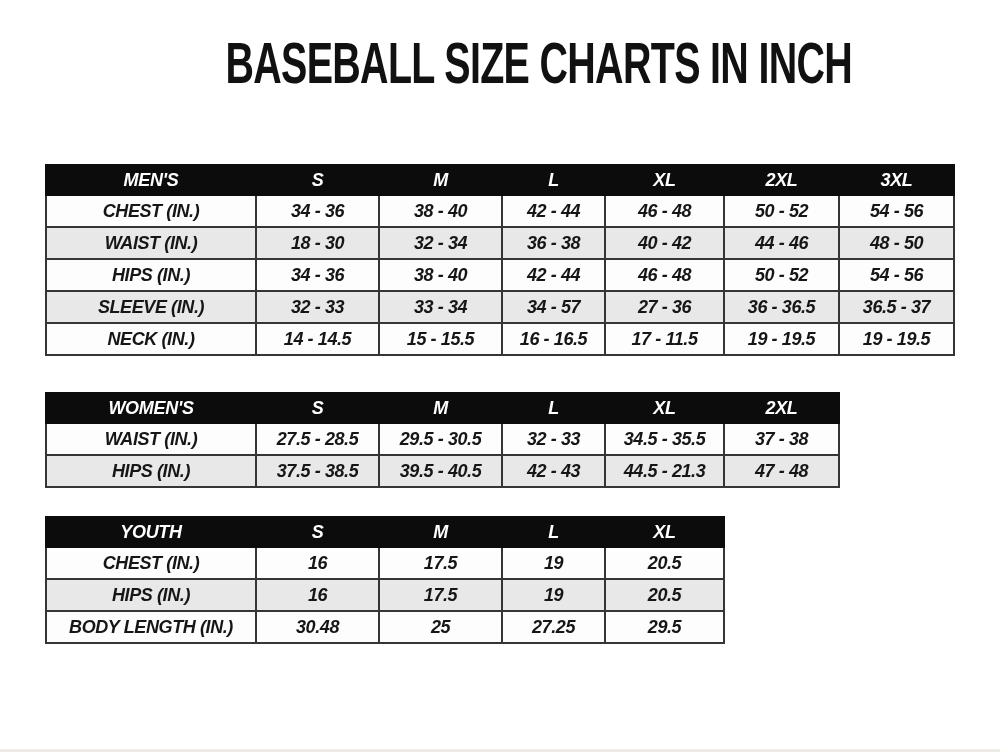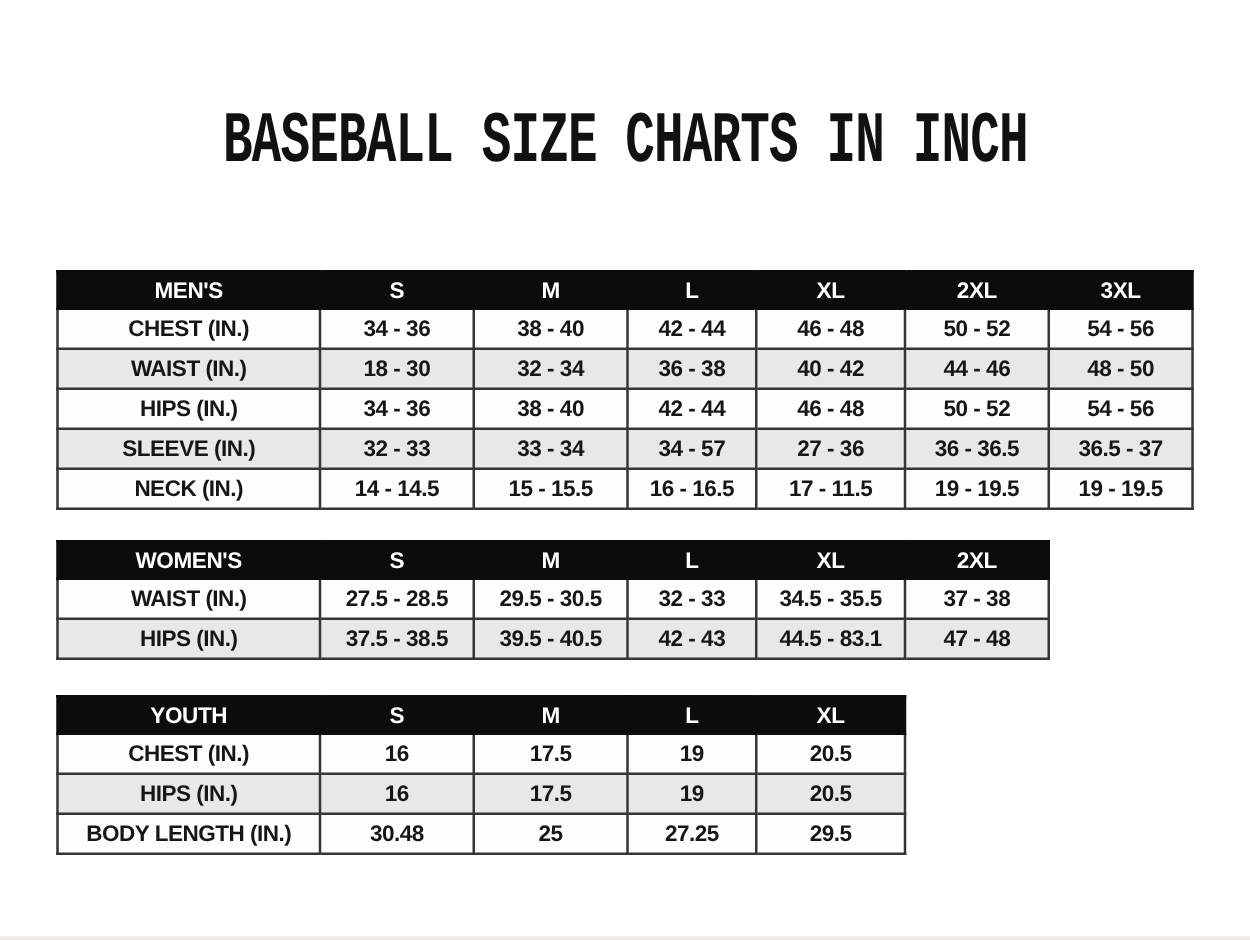--- a/index.html
+++ b/index.html
@@ -14,45 +14,45 @@
     font-family: "Liberation Sans", sans-serif;
     color: #161616;
   }
   .page {
     width: 1000px;
     height: 752px;
     position: relative;
     background: var(--page-bg, #ffffff);
   }
   .title-wrap {
-    padding-top: 84px;
+    padding-top: 32px;
     height: 66px;
-    text-align: center;
+    text-align: right;
     white-space: nowrap;
-    font-family: Liberation Mono, monospace;
   }
   .page-title {
     display: inline-block;
     font-size: 58px;
     line-height: 62px;
     font-weight: bold;
     letter-spacing: -1px;
     color: var(--title-color, #111111);
     transform: scaleX(0.68);
     transform-origin: 50% 50%;
   }
   .tables {
     margin-left: 45px;
     margin-top: 66px;
   }
   table.size-table {
     border-collapse: collapse;
     table-layout: fixed;
     border: 2px solid var(--border-color, #1f1f1f);
-    margin: 0 0 24px 0;
+    margin: 0 0 36px 0;
+    font-style: italic;
   }
   table.size-table.gap-lg { margin-bottom: 28px; }
   table.size-table:last-child { margin-bottom: 0; }
   table.size-table th {
     background: var(--header-bg, #0c0c0c);
     color: var(--header-text, #ffffff);
     height: 28px;
     font-size: 18px;
     font-weight: bold;
     letter-spacing: -0.3px;
@@ -191,21 +191,21 @@
             <td>29.5 - 30.5</td>
             <td>32 - 33</td>
             <td>34.5 - 35.5</td>
             <td>37 - 38</td>
           </tr>
           <tr>
             <td>HIPS (IN.)</td>
             <td>37.5 - 38.5</td>
             <td>39.5 - 40.5</td>
             <td>42 - 43</td>
-            <td>44.5 - 83.1</td>
+            <td>44.5 - 21.3</td>
             <td>47 - 48</td>
           </tr>
         </tbody>
       </table>
 
     <table class="size-table">
         <colgroup>
           <col style="width: 210px;">
           <col style="width: 123px;">
           <col style="width: 123px;">

